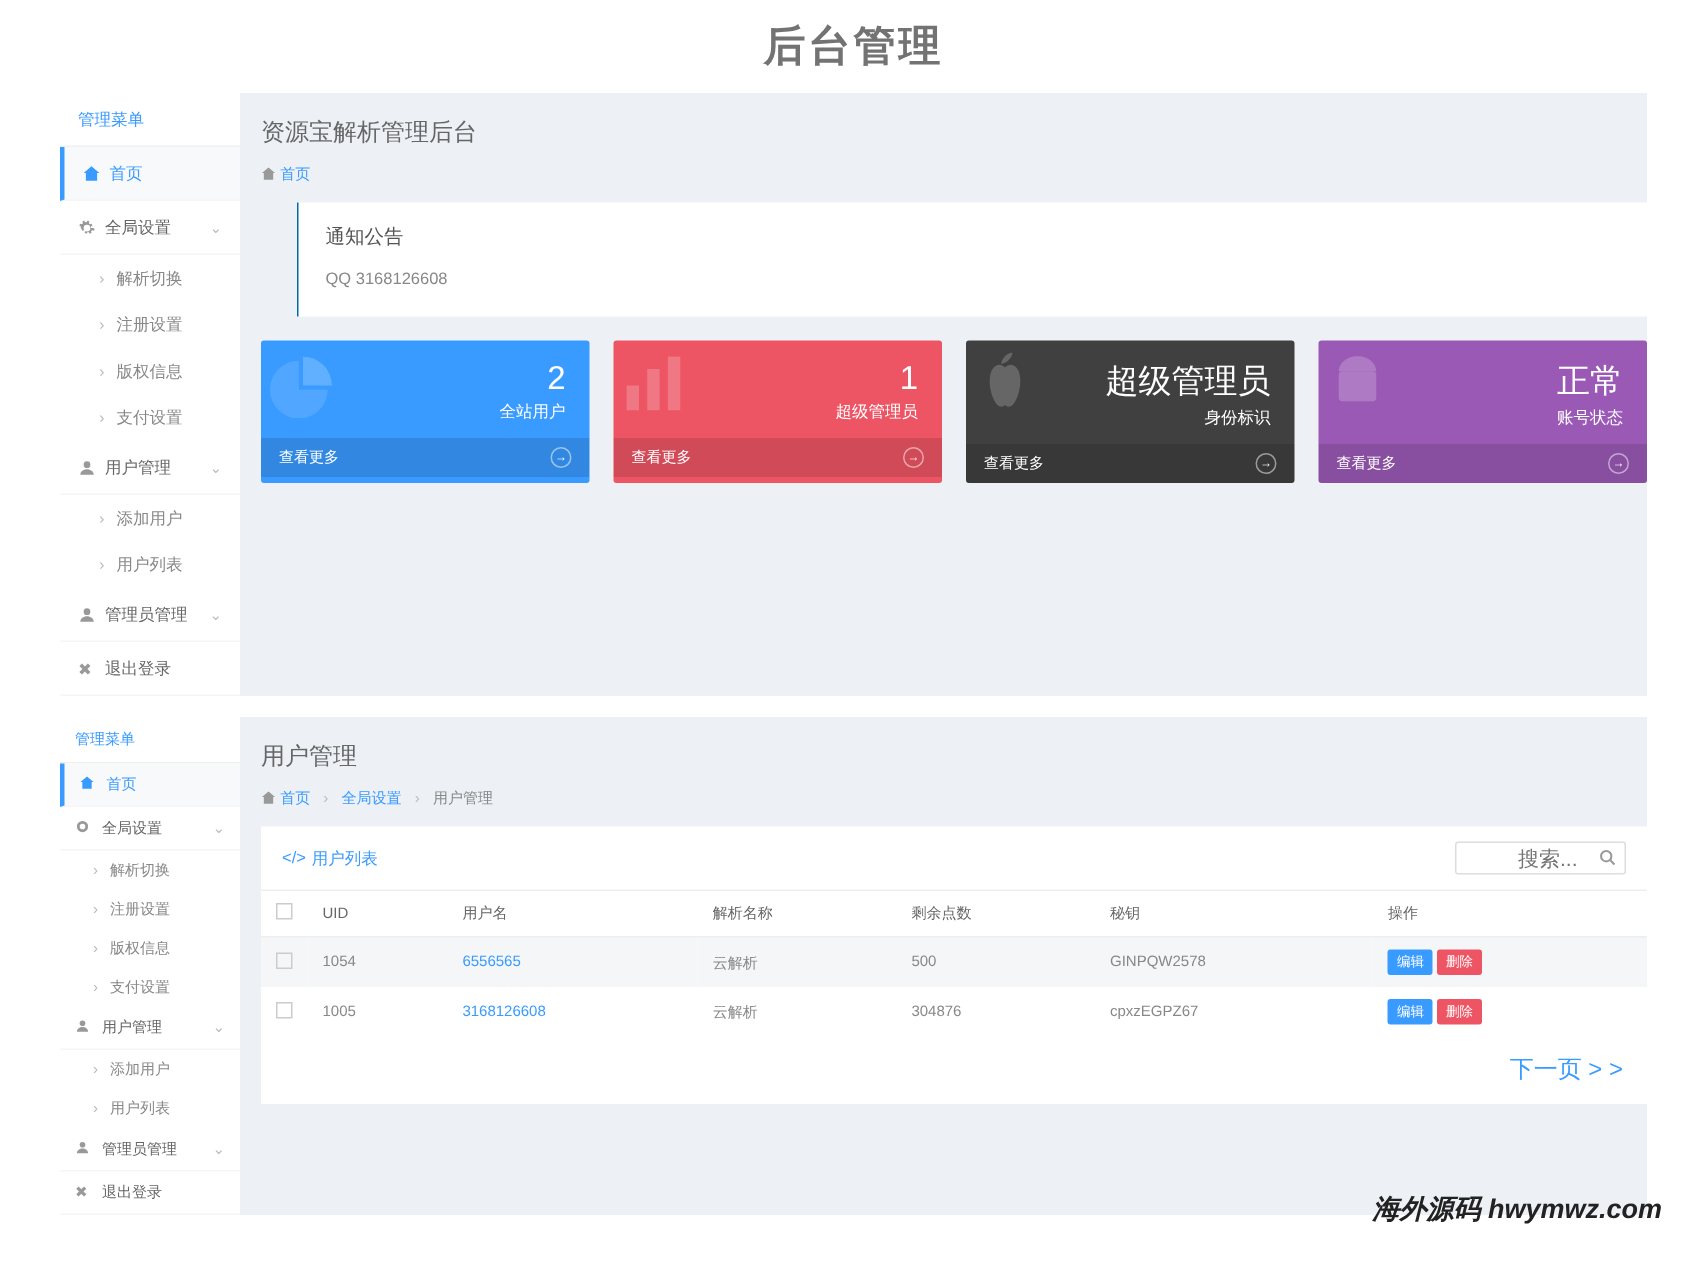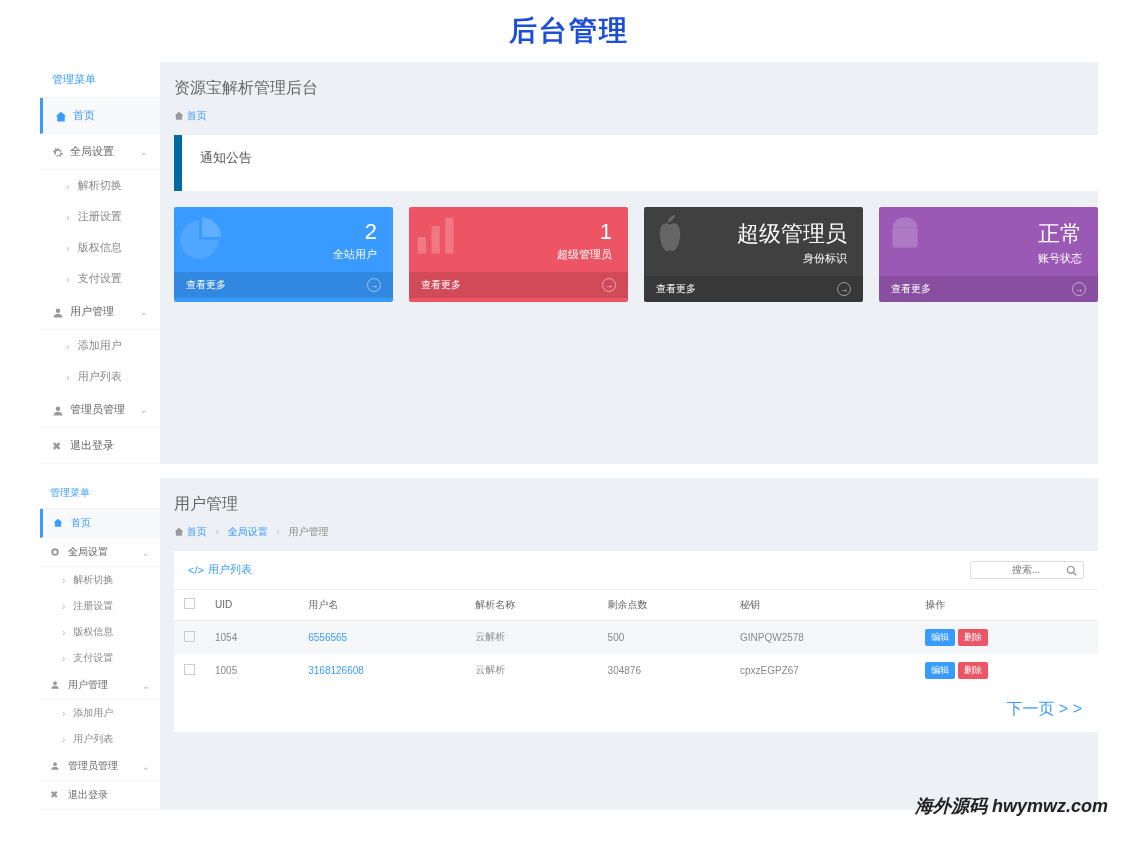--- a/index.html
+++ b/index.html
@@ -1,18 +1,18 @@
 <!DOCTYPE html>
 <html><head>
 <meta charset="utf-8">
 <style>
 * { margin: 0; padding: 0; box-sizing: border-box; }
 body { font-family: "Microsoft YaHei", Arial, sans-serif; background: #fff; color: #666; font-size: 12px; }
 .page-header { text-align: center; padding: 12px 0; }
-.page-header h1 { font-size: 28px; color: #1d4ed8; font-weight: 900; letter-spacing: 2px; }
+.page-header h1 { font-size: 28px; color: #737373; font-weight: 900; letter-spacing: 2px; }
 .container { background: #edf1f5; margin: 0 40px; padding: 0; display: flex; gap: 14px; }
 .sidebar { width: 120px; background: #fff; flex-shrink: 0; }
 .sidebar-header { padding: 10px 12px; font-size: 11px; color: #399bff; border-bottom: 1px solid #f0f0f0; }
 .nav-item { padding: 10px 12px; font-size: 11px; color: #666; display: flex; align-items: center; gap: 6px; cursor: pointer; border-bottom: 1px solid #f5f5f5; position: relative; }
 .nav-item.active { color: #399bff; border-left: 3px solid #399bff; background: #f8f9fa; }
 .nav-item .chev { margin-left: auto; font-size: 10px; color: #bbb; }
 .nav-sub { padding: 8px 12px 8px 26px; font-size: 11px; color: #888; cursor: pointer; display: flex; align-items: center; gap: 5px; }
 .nav-sub::before { content: "›"; color: #bbb; margin-right: 3px; }
 .icon { display: inline-block; width: 12px; height: 12px; }
 .icon-home { color: #999; }
@@ -20,21 +20,21 @@
 .icon-user { color: #999; }
 .icon-admin { color: #999; }
 .icon-exit { color: #999; }
 .nav-item.active .icon { color: #399bff; }
 .main { flex: 1; padding: 0; }
 .page-title { padding: 16px 0 4px 0; }
 .page-title h2 { font-size: 16px; color: #666; font-weight: 500; }
 .breadcrumb { padding: 6px 0 12px 0; font-size: 10px; color: #888; }
 .breadcrumb a { color: #399bff; text-decoration: none; }
 .breadcrumb .sep { margin: 0 6px; color: #bbb; }
-.notice-box { background: #fff; border-left: 8px solid #0369a1; padding: 14px 18px; margin-bottom: 16px; }
+.notice-box { background: #fff; border-left: 1px solid #0369a1; padding: 14px 18px; margin-bottom: 16px; margin-left: 24px; }
 .notice-box h3 { font-size: 13px; color: #555; margin-bottom: 10px; font-weight: 500; }
 .notice-box p { font-size: 11px; color: #888; line-height: 1.8; }
 .stat-row { display: flex; gap: 16px; margin-bottom: 14px; }
 .stat-card { flex: 1; color: #fff; border-radius: 2px; overflow: hidden; position: relative; }
 .stat-body { padding: 12px 16px 10px 16px; text-align: right; position: relative; min-height: 62px; }
 .stat-value { font-size: 22px; font-weight: 300; }
 .stat-label { font-size: 11px; margin-top: 2px; }
 .stat-footer { background: rgba(0,0,0,0.12); padding: 6px 12px; font-size: 10px; display: flex; justify-content: space-between; align-items: center; }
 .stat-footer .arrow { border: 1px solid rgba(255,255,255,0.5); border-radius: 50%; width: 14px; height: 14px; display: inline-flex; align-items: center; justify-content: center; font-size: 8px; }
 .stat-bg-icon { position: absolute; left: 6px; top: 8px; opacity: 0.2; }
@@ -44,21 +44,21 @@
 .c-purple { background: #9b59b6; }
 .section2 { margin-top: 14px; }
 .sidebar2 { width: 120px; background: #fff; flex-shrink: 0; }
 .sidebar2 .sidebar-header { font-size: 10px; padding: 8px 10px; }
 .sidebar2 .nav-item { padding: 7px 10px; font-size: 10px; }
 .sidebar2 .nav-sub { padding: 6px 10px 6px 22px; font-size: 10px; }
 .panel { background: #fff; margin-top: 0; }
 .panel-head { padding: 10px 14px; border-bottom: 1px solid #eee; display: flex; justify-content: space-between; align-items: center; }
 .panel-title { font-size: 11px; color: #399bff; display: flex; align-items: center; gap: 4px; }
 .search-box { border: 1px solid #ddd; border-radius: 2px; display: flex; align-items: center; padding: 2px 6px; gap: 4px; }
-.search-box input { border: none; outline: none; font-size: 10px; width: 50px; color: #888; margin-left: 35px; }
+.search-box input { border: none; outline: none; font-size: 14px; width: 50px; color: #888; margin-left: 35px; }
 .search-box .sicon { color: #999; font-size: 10px; }
 table { width: 100%; border-collapse: collapse; font-size: 10px; }
 th { text-align: left; padding: 8px 10px; color: #666; font-weight: 500; border-bottom: 1px solid #eee; }
 td { padding: 8px 10px; color: #888; }
 tr.row-odd { background: #f5f6f8; }
 .link { color: #399bff; }
 .btn-s { display: inline-block; padding: 2px 6px; font-size: 9px; border-radius: 2px; color: #fff; cursor: pointer; }
 .btn-edit { background: #399bff; }
 .btn-del { background: #ed5565; }
 .pager { text-align: right; padding: 12px 16px; font-size: 16px; color: #399bff; }
@@ -145,20 +145,21 @@
       <span>
         <svg width="10" height="10" viewBox="0 0 16 16" fill="#999">
             <path d="M8 1l7 6h-2v7H3V7H1l7-6z"></path>
           </svg>
       </span>
       <a>首页</a>
     </div>
 
     <div class="notice-box">
       <h3>通知公告</h3>
+      <p>QQ 3168126608</p>
     </div>
 
     <div class="stat-row">
       <div class="stat-card c-blue">
         <div class="stat-body">
           <span class="stat-bg-icon"><svg width="44" height="44" viewBox="0 0 16 16" fill="#fff">
                 <path d="M8 1a7 7 0 017 7h-7V1z"></path>
                 <path d="M7 2a7 7 0 107 7H7V2z" opacity="0.6"></path>
               </svg></span>
           <div class="stat-value">2</div>

